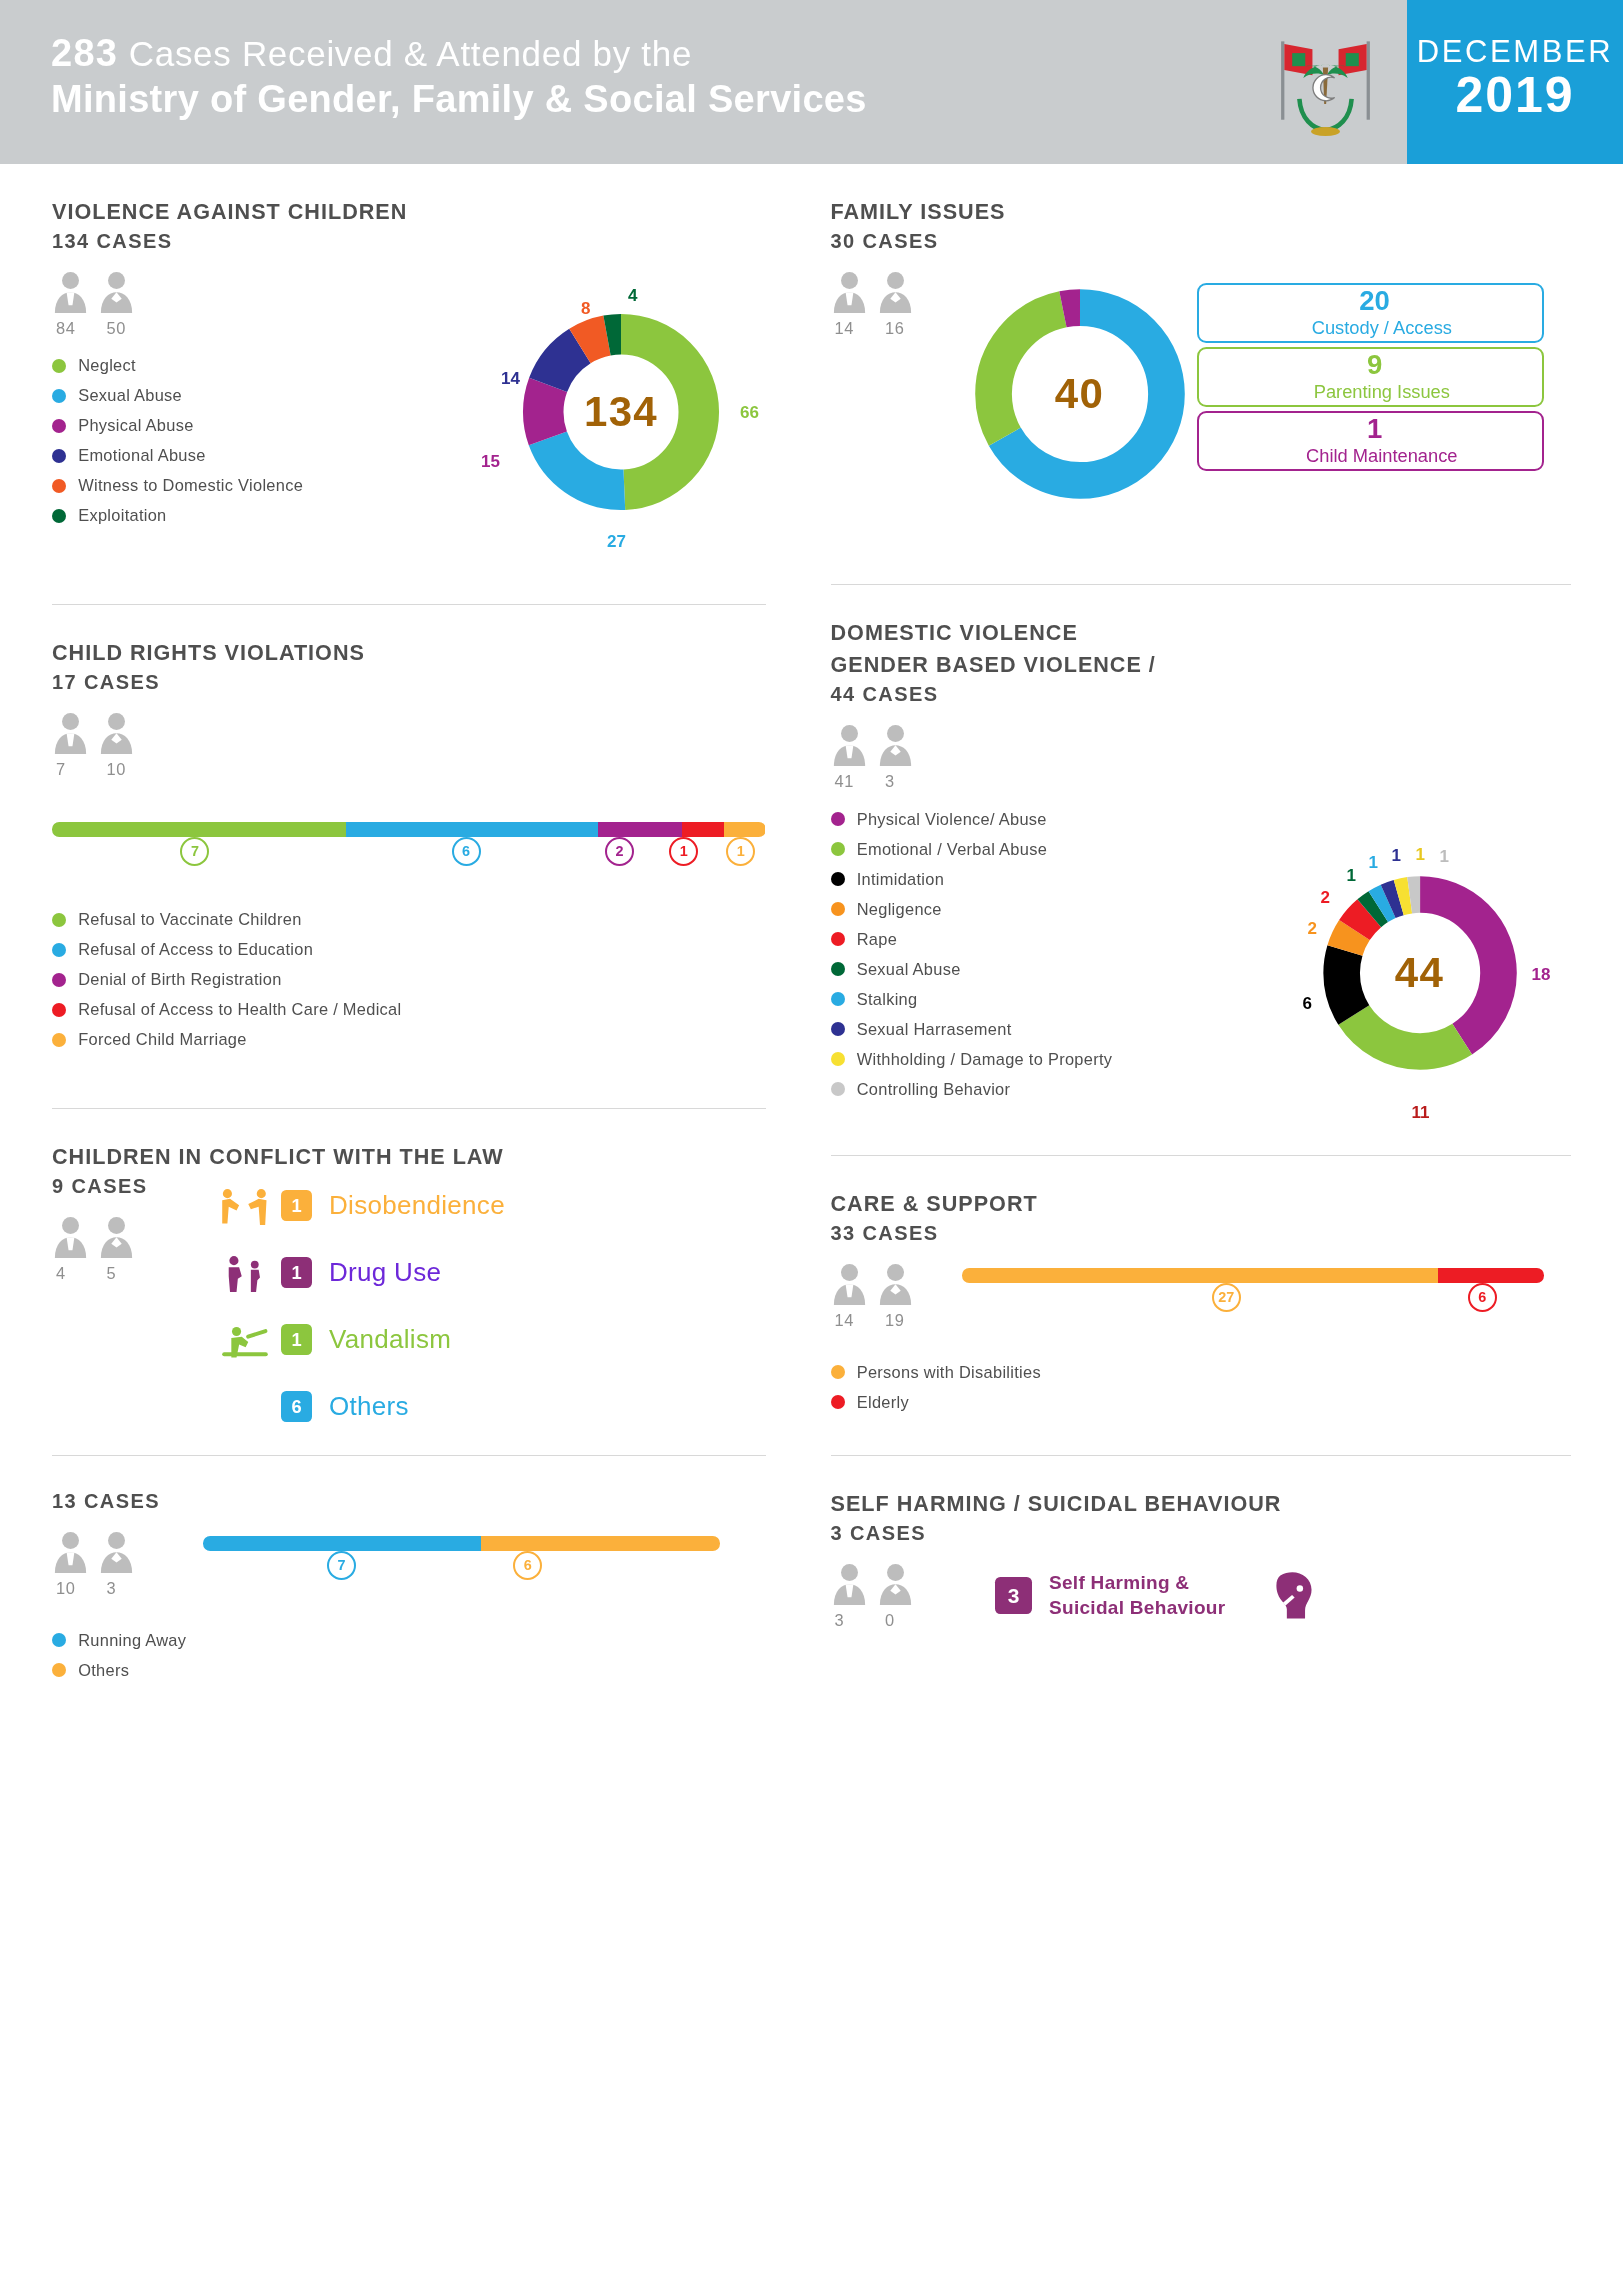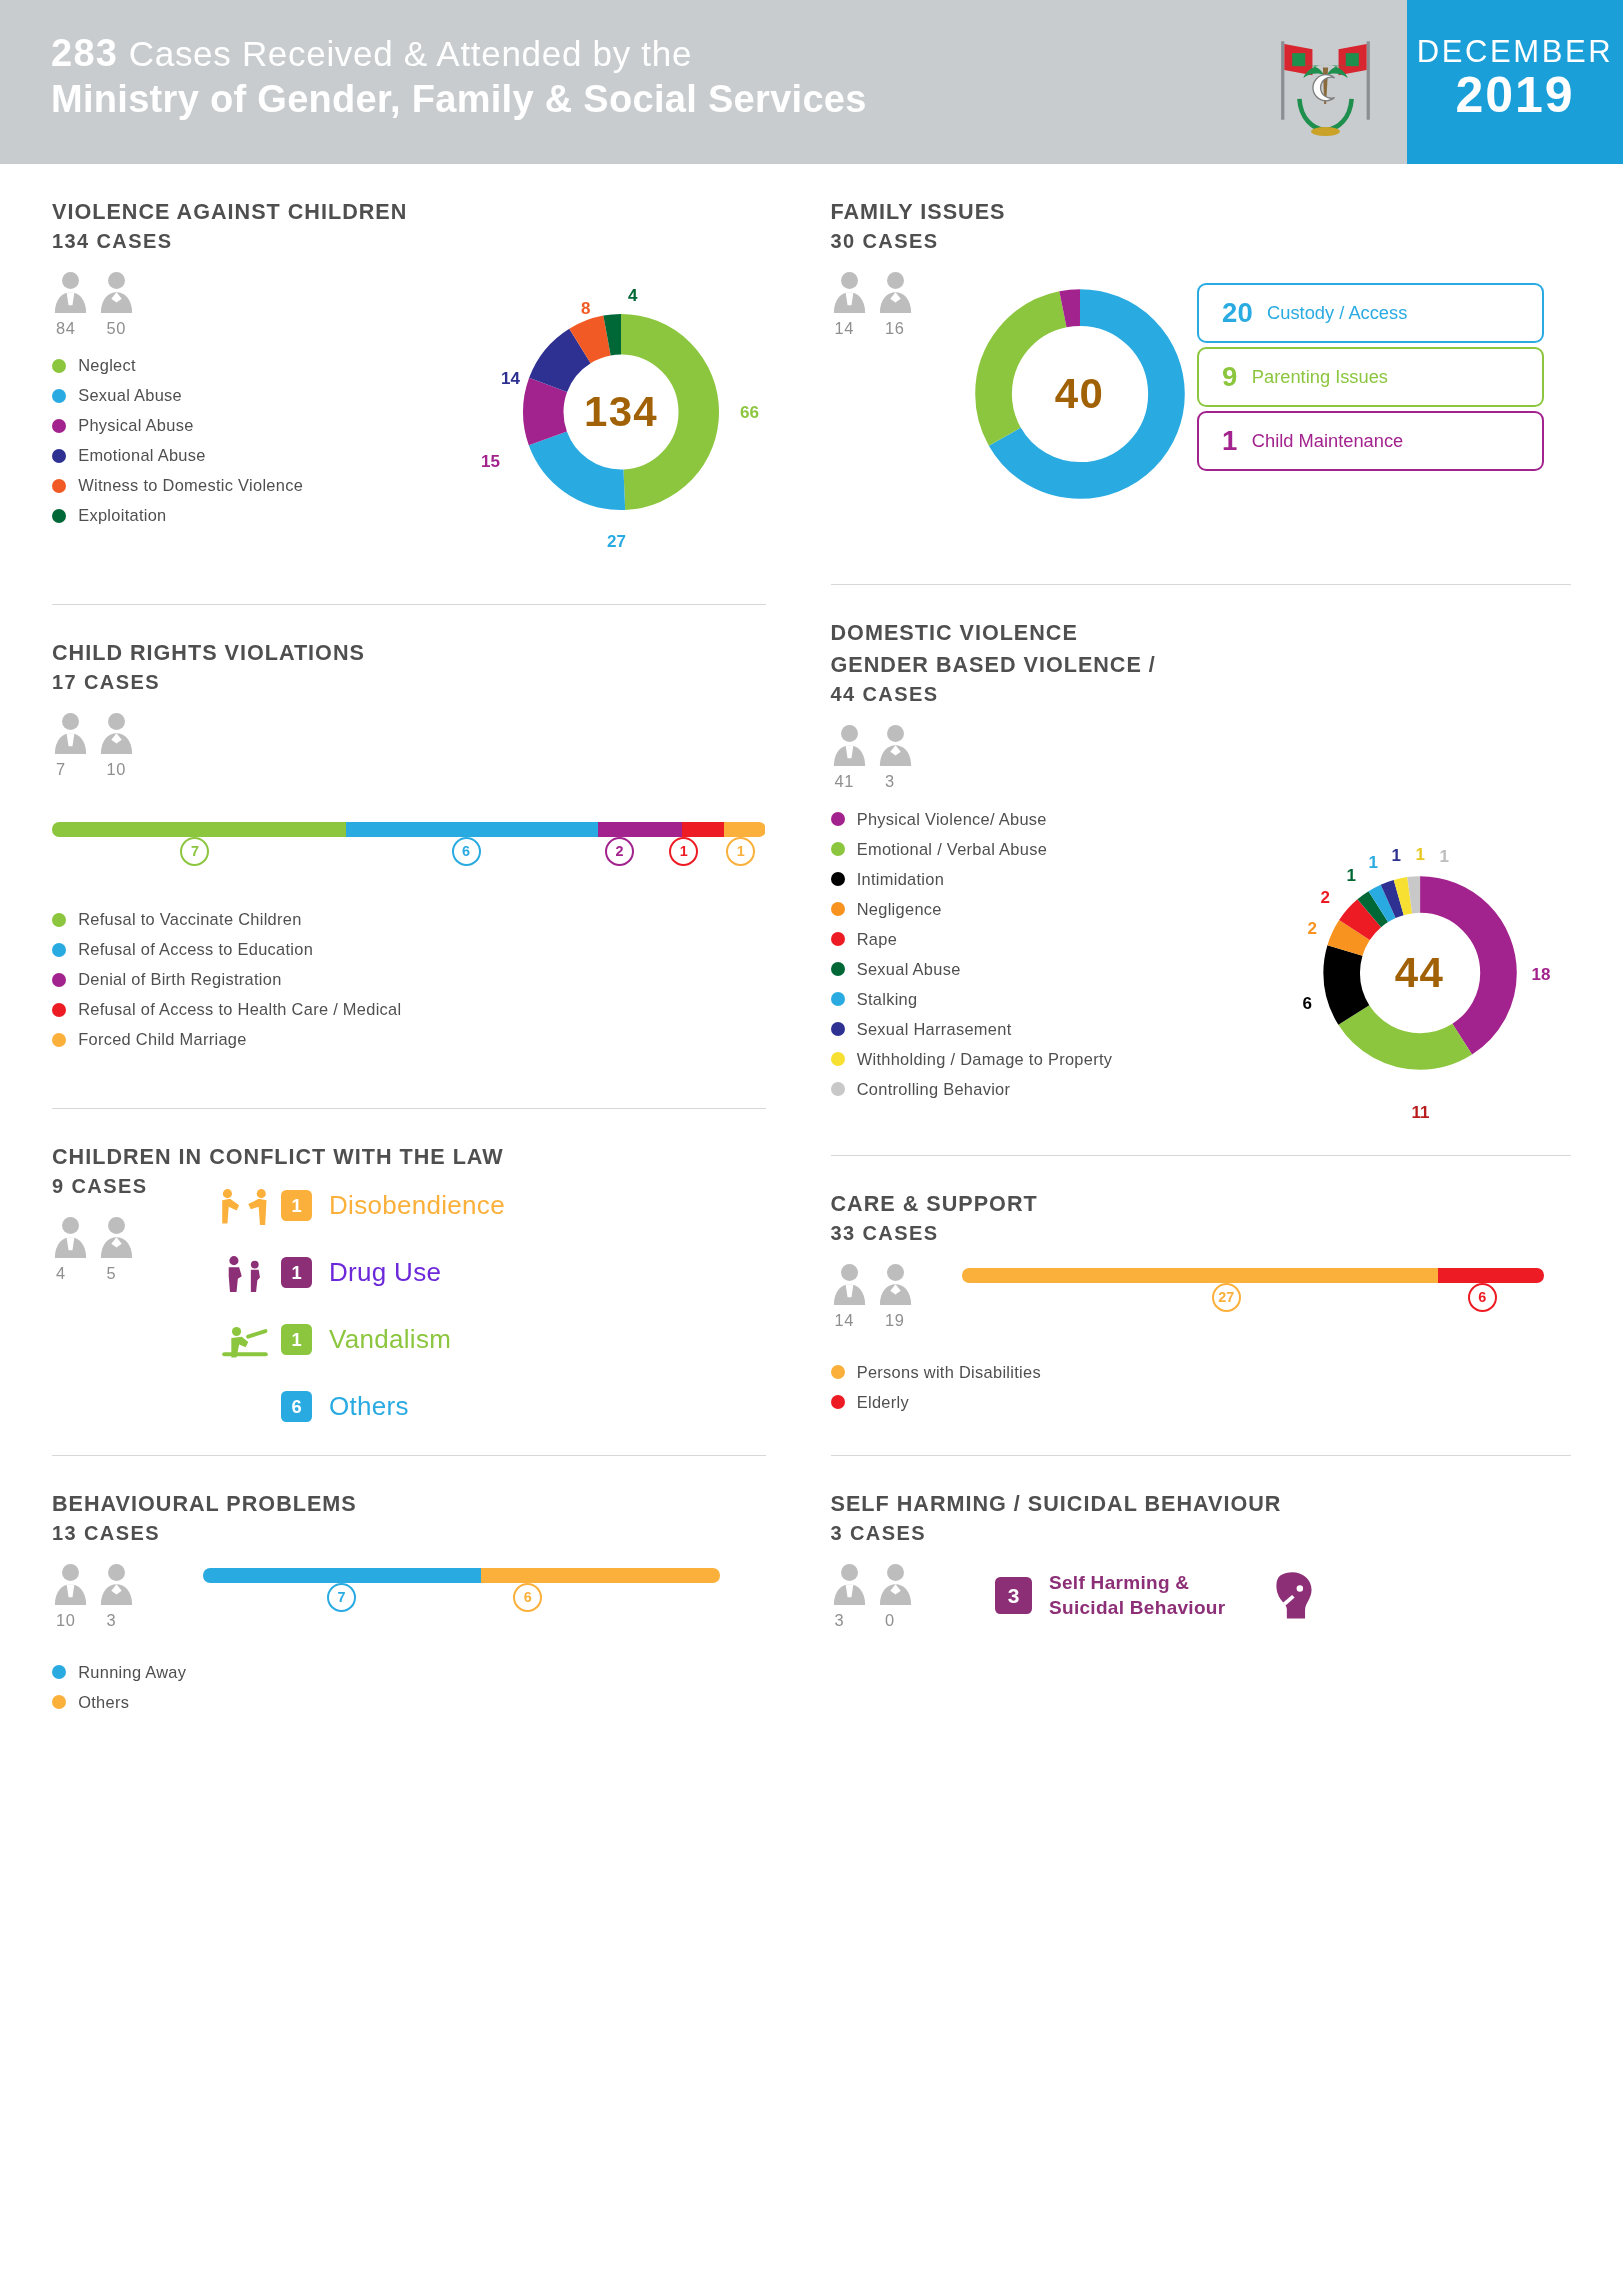--- a/index.html
+++ b/index.html
@@ -94,21 +94,21 @@
     background: #fff; border: 2px solid #ccc;
     display: flex; align-items: center; justify-content: center;
     font-size: 14.4px; font-weight: 700;
   }
 
   
   .callouts { position: absolute; left: 366px; top: 13px; width: 347px; }
   .callout {
     height: 60px; border: 2px solid #ccc; border-radius: 9.2px;
     display: flex; align-items: center; padding-left: 23.6px;
-    margin-bottom: 3.9px; background: #fff;
+    margin-bottom: 3.9px; background: #fff; flex-direction: column;
   }
   .callout-num { font-size: 27.5px; font-weight: 700; margin-right: 14.4px; }
   .callout-label { font-size: 18.3px; }
 
   
   .conflict-rows { margin-left: 157px; margin-top: -98px; }
   .crow { display: flex; align-items: center; margin-bottom: 26px; height: 41px; }
   .crow-icon { width: 72px; height: 41px; display:flex; align-items:center; justify-content:center;}
   .cbadge {
     width: 31px; height: 31px; border-radius: 5.2px; color: #fff;
@@ -380,21 +380,20 @@
           <div class="crow-icon"></div>
           <div class="cbadge" style="background:#29abe2;">6</div>
           <div class="clabel" style="color:#29abe2;">Others</div>
         </div>
       </div>
     </div>
 
     <div class="divider" style="margin-top:27.5px;"></div>
 
     <div class="section">
-      <div class="sec-title">BEHAVIOURAL PROBLEMS</div>
       <div class="sec-sub">13 CASES</div>
 
       <div style="position:relative;">
         <div class="gender-block">
           <div class="gender-icons">
             <svg class="gicon" viewBox="0 0 56 66">
                 <circle cx="28" cy="16" r="13" fill="#bdbdbd"></circle>
                 <path d="M4 66 C4 44 16 34 28 34 C40 34 52 44 52 66 Z" fill="#bdbdbd"></path>
                 <path d="M22 34 h12 l-3 20 h-6 z" fill="#fff"></path>
               </svg>

